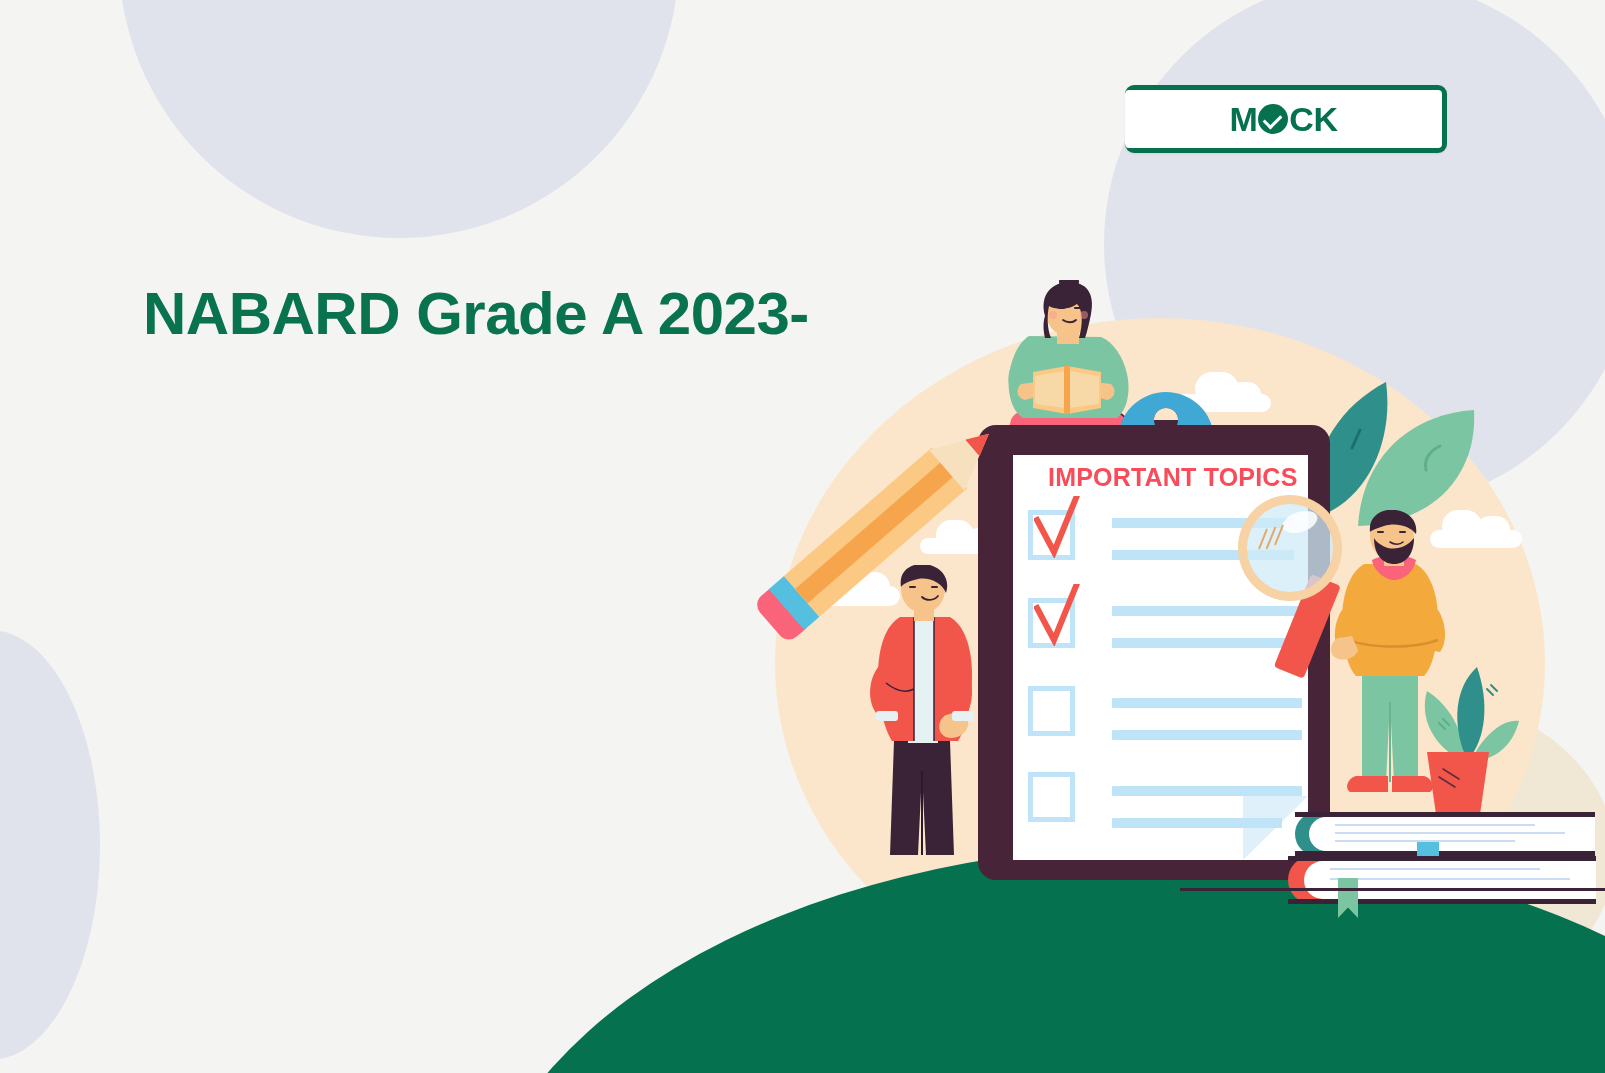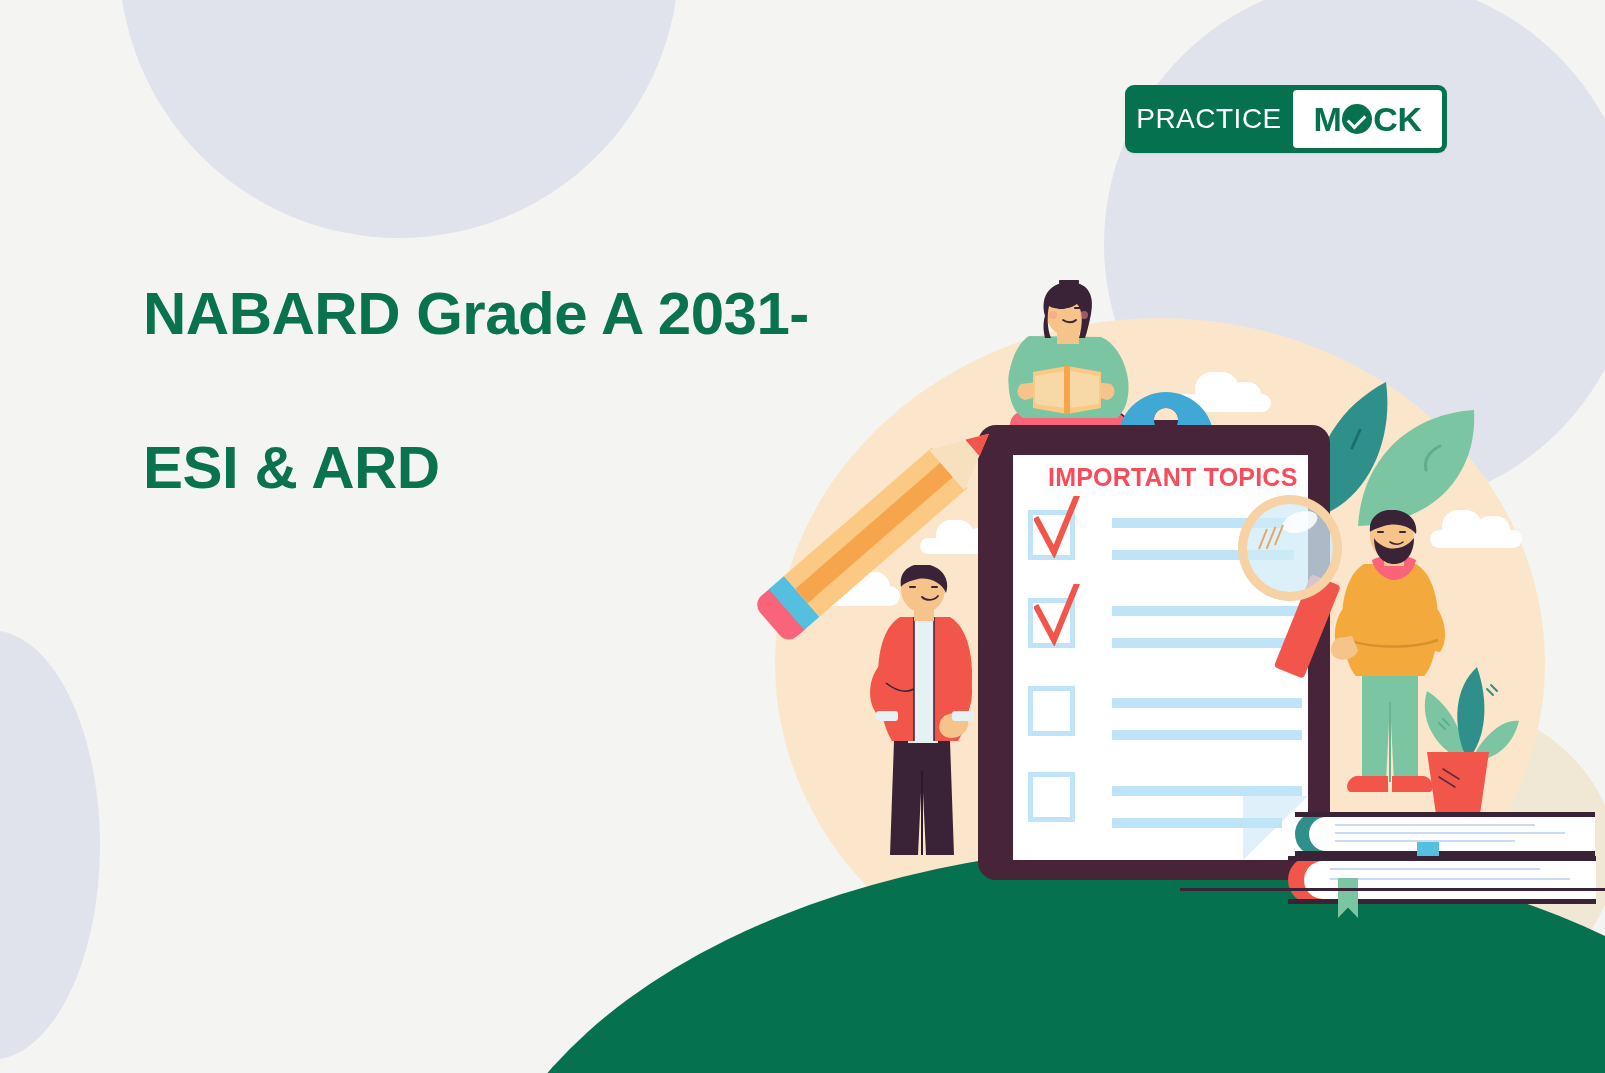--- a/index.html
+++ b/index.html
@@ -334,34 +334,32 @@
   </div>
   <div class="cloud" style="left:1430px; top:510px; width:92px; height:38px;">
     <div class="c-body" style="left:0;   top:20px; width:92px; height:18px;"></div>
     <div class="c-body" style="left:12px; top:0;   width:40px; height:32px;"></div>
     <div class="c-body" style="left:46px; top:6px; width:34px; height:28px;"></div>
   </div>
 
   <div class="hill"></div>
 
   <div class="logo">
-    <div class="logo-practice">PRACTICE</div>
     <div class="logo-mock-box">
       <span class="logo-mock-text">
         <span>M</span>
         <span class="mock-o"></span>
         <span>CK</span>
       </span>
     </div>
   </div>
 
   <h1 class="headline">
-    <span>NABARD Grade A 2031-</span><br>
+    <span>NABARD Grade A 2023-</span><br>
     <br>
-    <span>ESI &amp; ARD</span>
   </h1>
 
   <div class="illus">
 
     <svg class="leaf" style="left:1290px; top:378px;" width="110" height="160" viewBox="0 0 110 160">
       <path d="M96 4 C 46 30, 16 82, 24 140 C 78 124, 104 62, 96 4 Z" fill="#2f8f8a"></path>
       <path d="M70 52 L62 70" stroke="#1d6f6c" stroke-width="3" stroke-linecap="round"></path>
     </svg>
     <svg class="leaf" style="left:1352px; top:400px;" width="130" height="150" viewBox="0 0 130 150">
       <path d="M122 10 C 58 14, 10 58, 6 126 C 80 124, 126 76, 122 10 Z" fill="#7cc5a2"></path>

